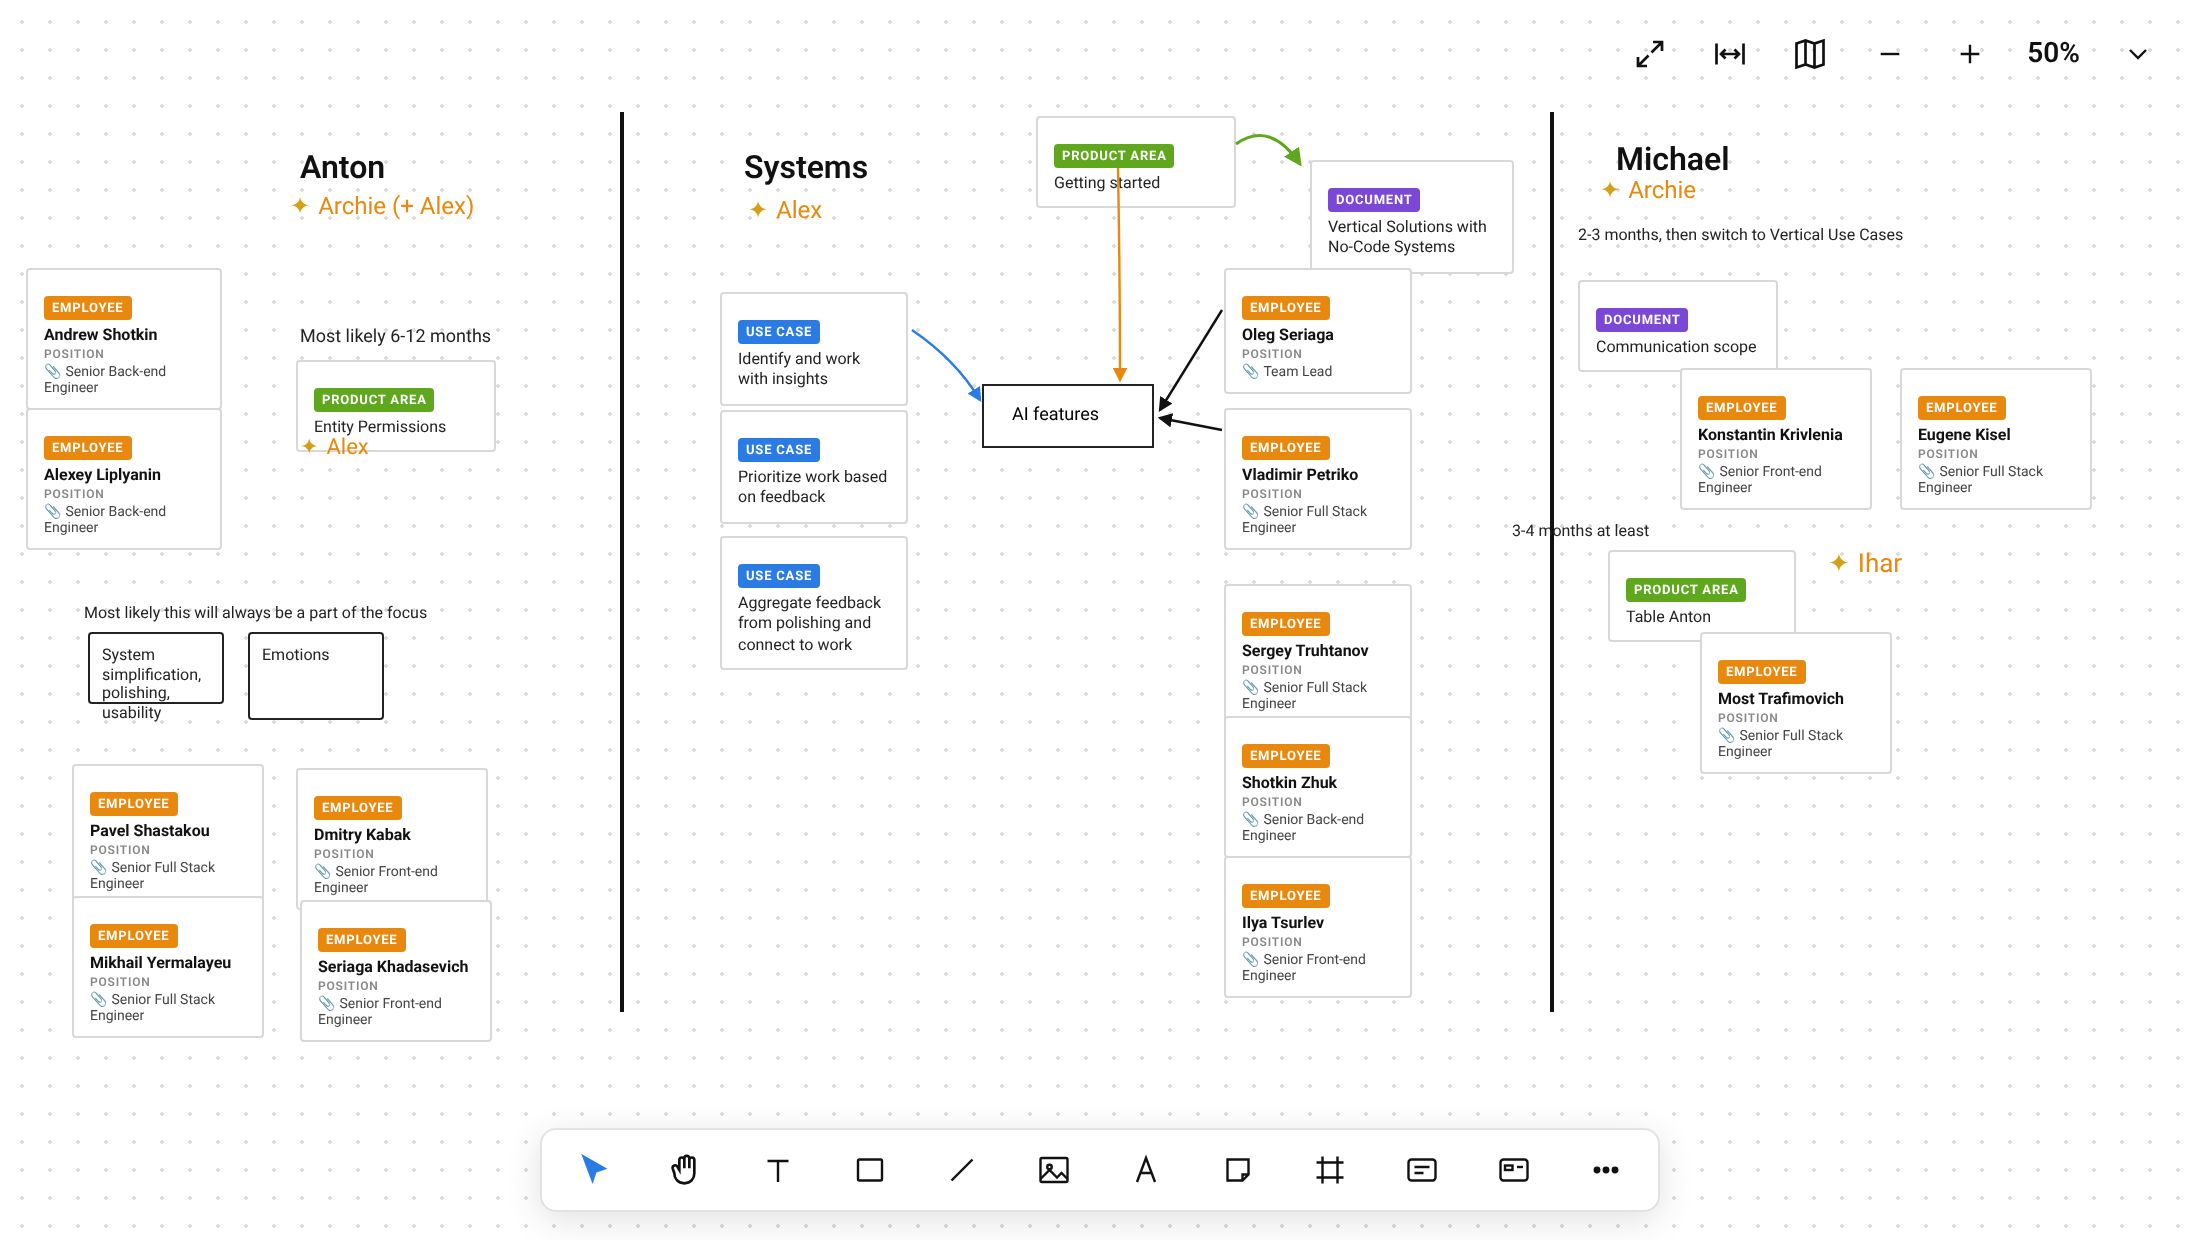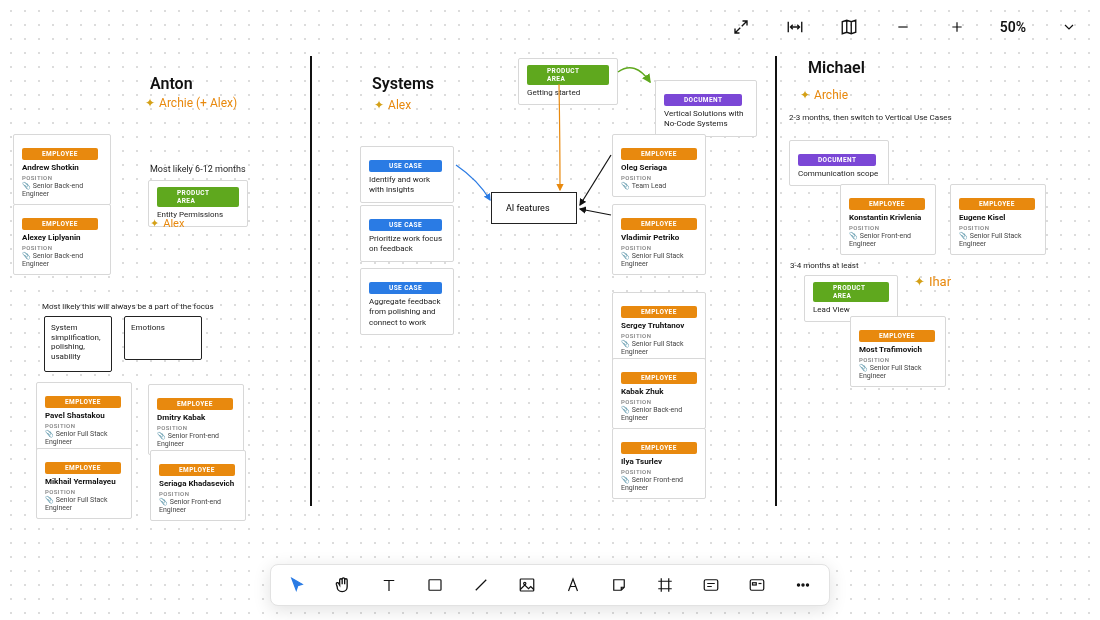--- a/index.html
+++ b/index.html
@@ -1,32 +1,32 @@
 <!DOCTYPE html>
 <html><head>
 <meta charset="utf-8">
 <style>
 :root{--orange:#e8890e;--green:#5fa81e;--blue:#2a7be4;--purple:#7b47d6;--gray:#333;--light:#888;--border:#d8d8d8;--bg:#fff}
 *{box-sizing:border-box;font-family:-apple-system,BlinkMacSystemFont,"Segoe UI",Roboto,sans-serif}
 body{margin:0;width:1100px;height:620px;background:#fff;position:relative;overflow:hidden;
 background-image:radial-gradient(#dcdcdc 0.8px,transparent 0.8px);background-size:14px 14px;background-position:4px 4px}
 
-.top-toolbar{position:absolute;top:16px;right:20px;display:flex;align-items:center;gap:32px}
+.top-toolbar{position:absolute;top:16px;right:20px;display:flex;align-items:center;gap:18px}
 .top-toolbar .ico{display:flex;align-items:center;justify-content:center;width:22px;height:22px;cursor:pointer;color:#111}
 .top-toolbar svg{stroke:#111;stroke-width:1.8;fill:none}
 .zoom-label{font-size:14px;font-weight:600;color:#111}
 
 .vline{position:absolute;top:56px;width:2px;height:450px;background:#111}
 
 .col-title{position:absolute;font-size:16px;font-weight:600;color:#111}
 .sparkline{position:absolute;font-size:12px;color:var(--orange);display:flex;align-items:center;gap:4px}
 .sparkline .s{color:#d4a017}
 
 .card{position:absolute;background:#fff;border:1px solid var(--border);border-radius:2px;padding:6px 8px 6px 8px;min-width:94px}
-.tag{display:inline-block;font-size:6.5px;font-weight:700;letter-spacing:0.4px;padding:2px 20px;border-radius:2px;color:#fff;margin-bottom:3px}
+.tag{display:inline-block;font-size:6.5px;font-weight:700;letter-spacing:0.4px;padding:2px 4px;border-radius:2px;color:#fff;margin-bottom:3px}
 .tag.emp{background:var(--orange)}
 .tag.pa{background:var(--green)}
 .tag.uc{background:var(--blue)}
 .tag.doc{background:var(--purple)}
 .name{font-size:8px;font-weight:700;color:#111;margin-bottom:2px}
 .poslabel{font-size:6px;font-weight:600;color:#888;letter-spacing:0.4px;margin-bottom:1px}
 .pos{font-size:7px;color:#444}
 .pos .lnk{color:#888;margin-right:2px}
 .body{font-size:8px;color:#222;line-height:1.3}
 
@@ -85,21 +85,21 @@
     <span class="s">✦</span>
     <span>Archie (+ Alex)</span>
   </div>
 
 <div class="col-title" style="left:372px;top:74px">Systems</div>
 <div class="sparkline" style="left:374px;top:98px">
     <span class="s">✦</span>
     <span>Alex</span>
   </div>
 
-<div class="col-title" style="left:808px;top:58px">Michael</div>
+<div class="col-title" style="left:808px;top:70px">Michael</div>
 <div class="sparkline" style="left:800px;top:88px">
     <span class="s">✦</span>
     <span>Archie</span>
   </div>
 
 <div class="vline" style="left:310px"></div>
 <div class="vline" style="left:775px"></div>
 
 <div class="card" style="left:13px;top:134px;width:98px">
   <div class="tag emp">EMPLOYEE</div>
@@ -120,22 +120,22 @@
 <div class="card" style="left:148px;top:180px;width:100px">
   <div class="tag pa">PRODUCT AREA</div>
   <div class="body">Entity Permissions</div>
 </div>
 <div class="sparkline" style="left:150px;top:217px;font-size:11px">
     <span class="s">✦</span>
     <span>Alex</span>
   </div>
 
 <div class="plaintext" style="left:42px;top:302px;font-size:8px">Most likely this will always be a part of the focus</div>
-<div class="notebox" style="left:44px;top:316px;width:68px;height:56px">System simplification, polishing, usability</div>
-<div class="notebox" style="left:124px;top:316px;width:78px;height:44px">Emotions</div>
+<div class="notebox" style="left:44px;top:316px;width:68px;height:36px">System simplification, polishing, usability</div>
+<div class="notebox" style="left:124px;top:316px;width:68px;height:44px">Emotions</div>
 
 <div class="card" style="left:36px;top:382px;width:96px">
   <div class="tag emp">EMPLOYEE</div>
   <div class="name">Pavel Shastakou</div>
   <div class="poslabel">POSITION</div>
   <div class="pos"><span class="lnk">📎</span><span>Senior Full Stack Engineer</span></div>
 </div>
 <div class="card" style="left:148px;top:384px;width:96px">
   <div class="tag emp">EMPLOYEE</div>
   <div class="name">Dmitry Kabak</div>
@@ -164,21 +164,21 @@
   <div class="tag doc">DOCUMENT</div>
   <div class="body">Vertical Solutions with No-Code Systems</div>
 </div>
 
 <div class="card" style="left:360px;top:146px;width:94px">
   <div class="tag uc">USE CASE</div>
   <div class="body">Identify and work with insights</div>
 </div>
 <div class="card" style="left:360px;top:205px;width:94px">
   <div class="tag uc">USE CASE</div>
-  <div class="body">Prioritize work focus on feedback</div>
+  <div class="body">Prioritize work based on feedback</div>
 </div>
 <div class="card" style="left:360px;top:268px;width:94px">
   <div class="tag uc">USE CASE</div>
   <div class="body">Aggregate feedback from polishing and connect to work</div>
 </div>
 
 <div class="ai-box" style="left:491px;top:192px;width:86px">AI features</div>
 
 <div class="card" style="left:612px;top:134px;width:92px">
   <div class="tag emp">EMPLOYEE</div>
@@ -193,21 +193,21 @@
   <div class="pos"><span class="lnk">📎</span><span>Senior Full Stack Engineer</span></div>
 </div>
 <div class="card" style="left:612px;top:292px;width:92px">
   <div class="tag emp">EMPLOYEE</div>
   <div class="name">Sergey Truhtanov</div>
   <div class="poslabel">POSITION</div>
   <div class="pos"><span class="lnk">📎</span><span>Senior Full Stack Engineer</span></div>
 </div>
 <div class="card" style="left:612px;top:358px;width:92px">
   <div class="tag emp">EMPLOYEE</div>
-  <div class="name">Kabak Zhuk</div>
+  <div class="name">Shotkin Zhuk</div>
   <div class="poslabel">POSITION</div>
   <div class="pos"><span class="lnk">📎</span><span>Senior Back-end Engineer</span></div>
 </div>
 <div class="card" style="left:612px;top:428px;width:92px">
   <div class="tag emp">EMPLOYEE</div>
   <div class="name">Ilya Tsurlev</div>
   <div class="poslabel">POSITION</div>
   <div class="pos"><span class="lnk">📎</span><span>Senior Front-end Engineer</span></div>
 </div>
 
@@ -224,25 +224,25 @@
   <div class="poslabel">POSITION</div>
   <div class="pos"><span class="lnk">📎</span><span>Senior Front-end Engineer</span></div>
 </div>
 <div class="card" style="left:950px;top:184px;width:96px">
   <div class="tag emp">EMPLOYEE</div>
   <div class="name">Eugene Kisel</div>
   <div class="poslabel">POSITION</div>
   <div class="pos"><span class="lnk">📎</span><span>Senior Full Stack Engineer</span></div>
 </div>
 
-<div class="plaintext" style="left:790px;top:261px;font-size:8px">3-4 months at least</div>
+<div class="plaintext" style="left:756px;top:261px;font-size:8px">3-4 months at least</div>
 
 <div class="card" style="left:804px;top:275px;width:90px">
   <div class="tag pa">PRODUCT AREA</div>
-  <div class="body">Lead View</div>
+  <div class="body">Table Anton</div>
 </div>
 <div class="sparkline" style="left:914px;top:274px;font-size:13px">
     <span class="s">✦</span>
     <span>Ihar</span>
   </div>
 
 <div class="card" style="left:850px;top:316px;width:96px">
   <div class="tag emp">EMPLOYEE</div>
   <div class="name">Most Trafimovich</div>
   <div class="poslabel">POSITION</div>

